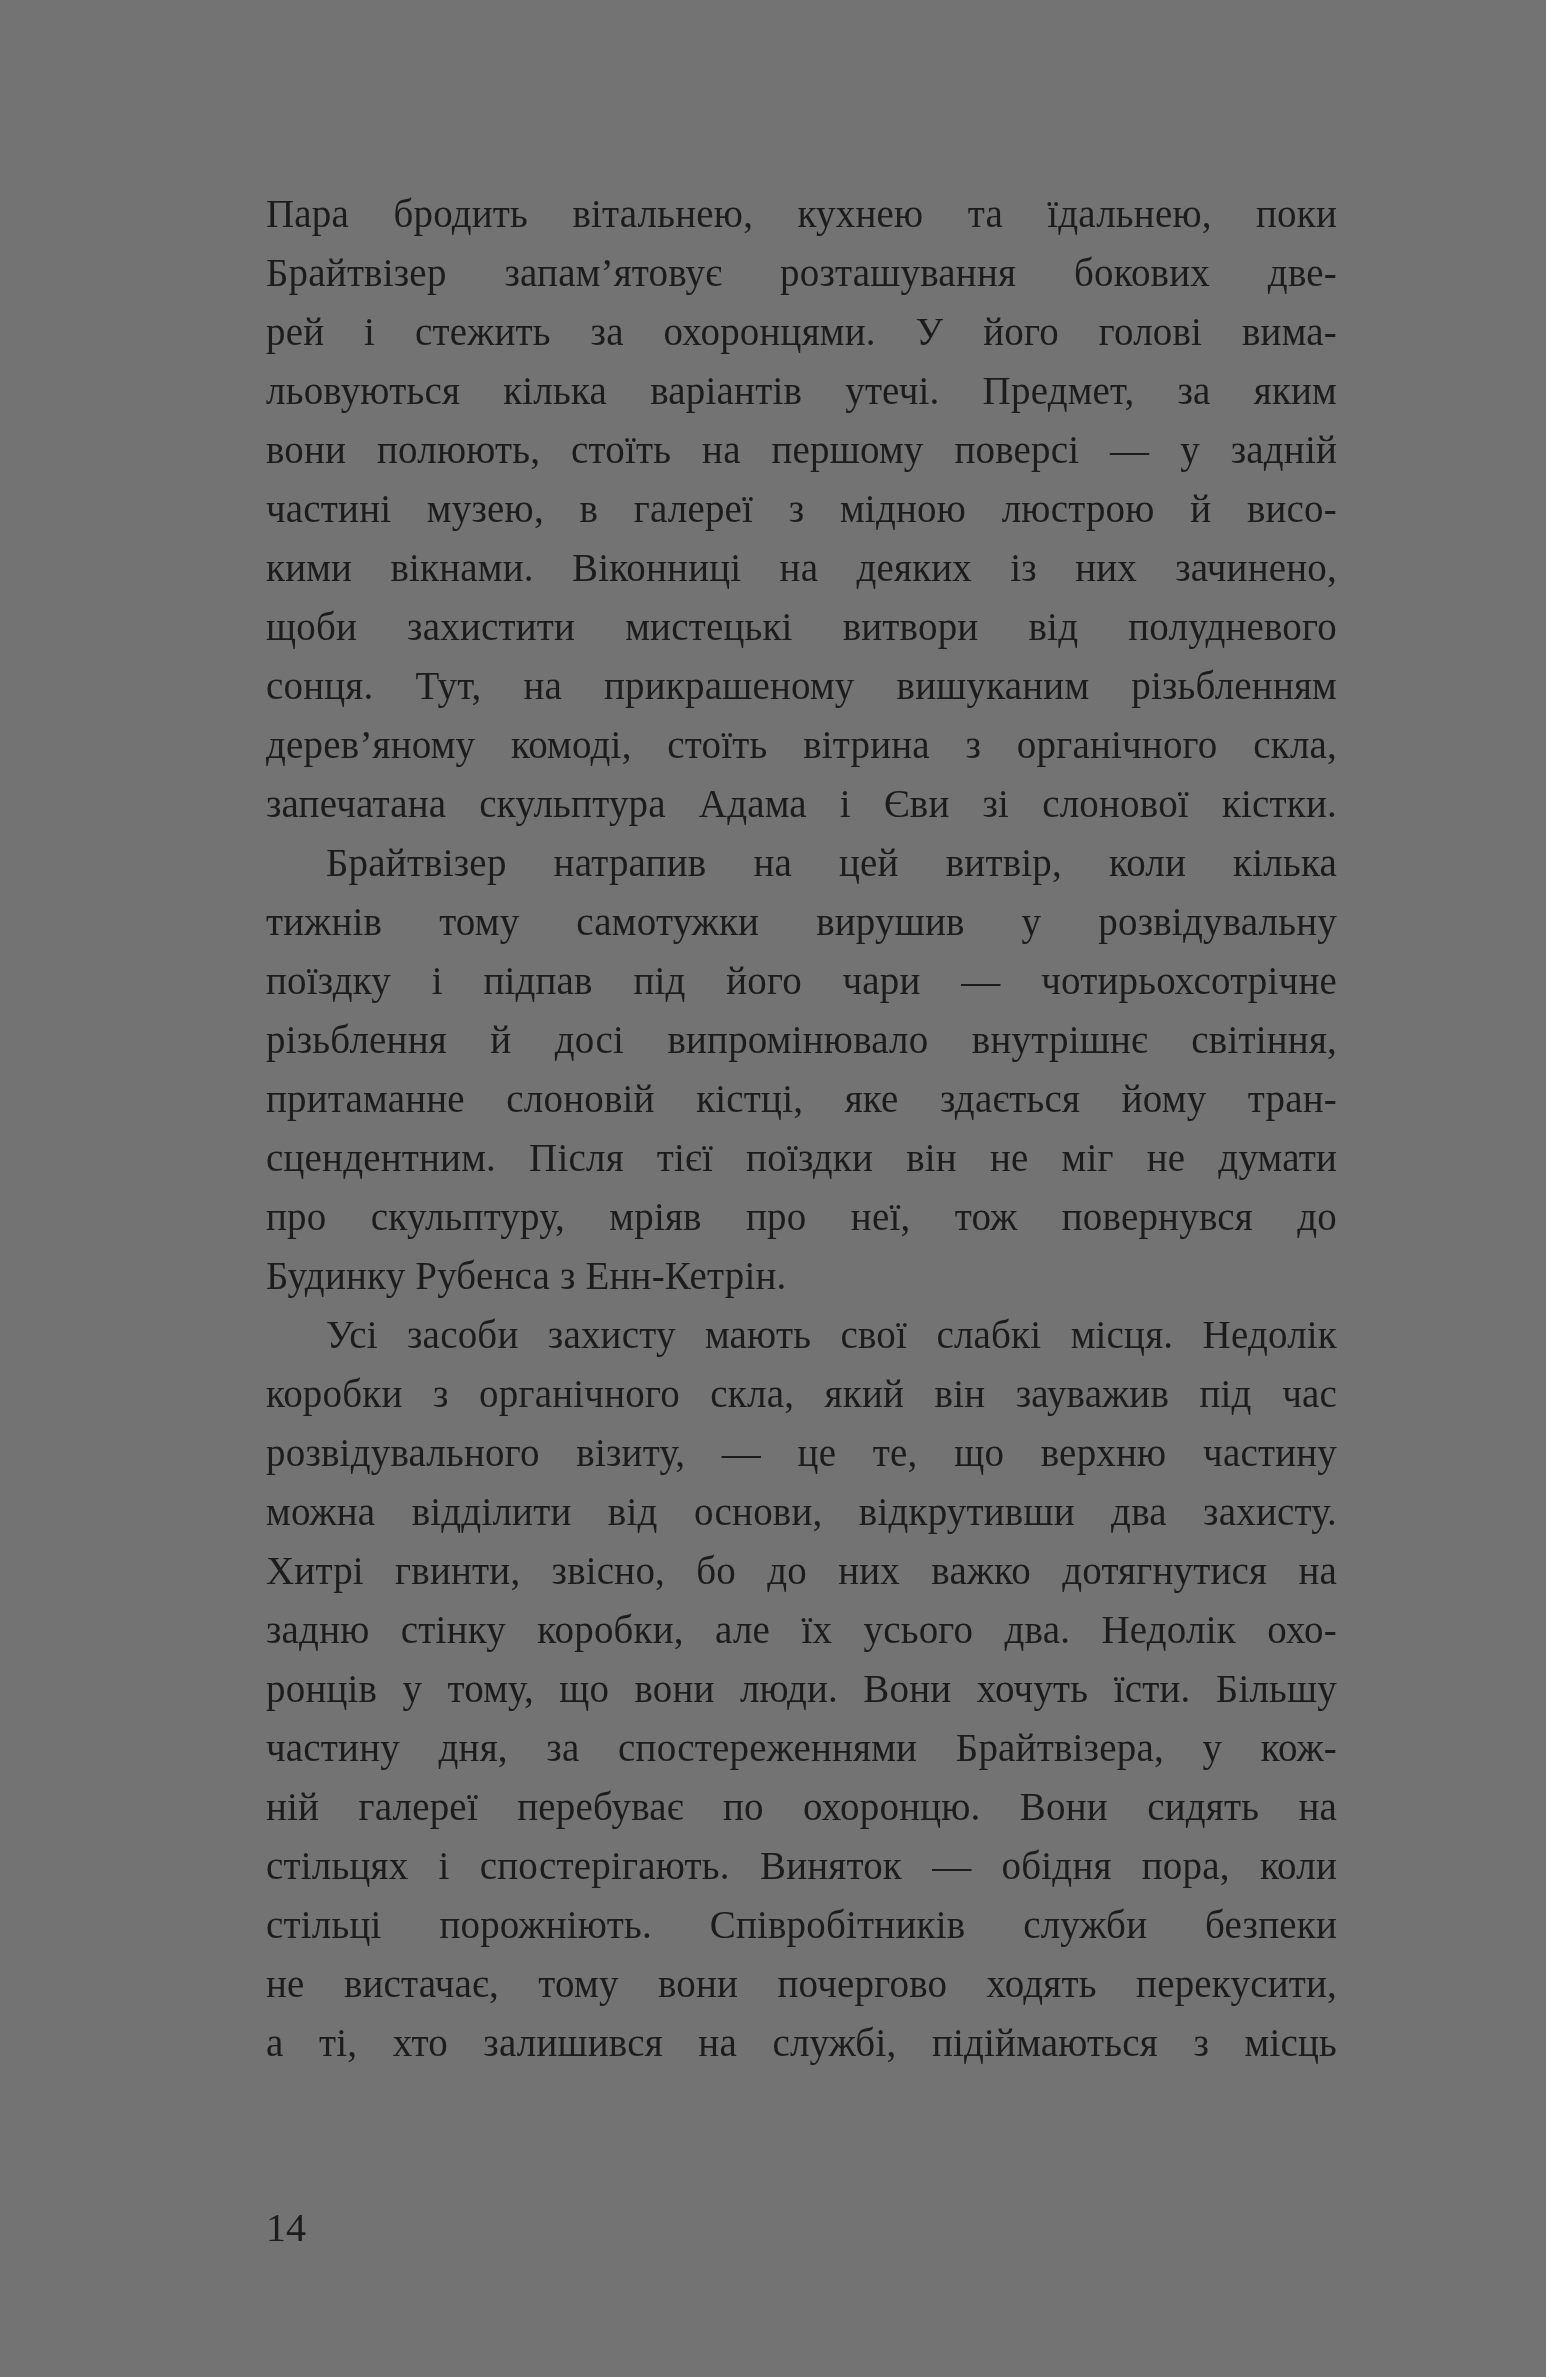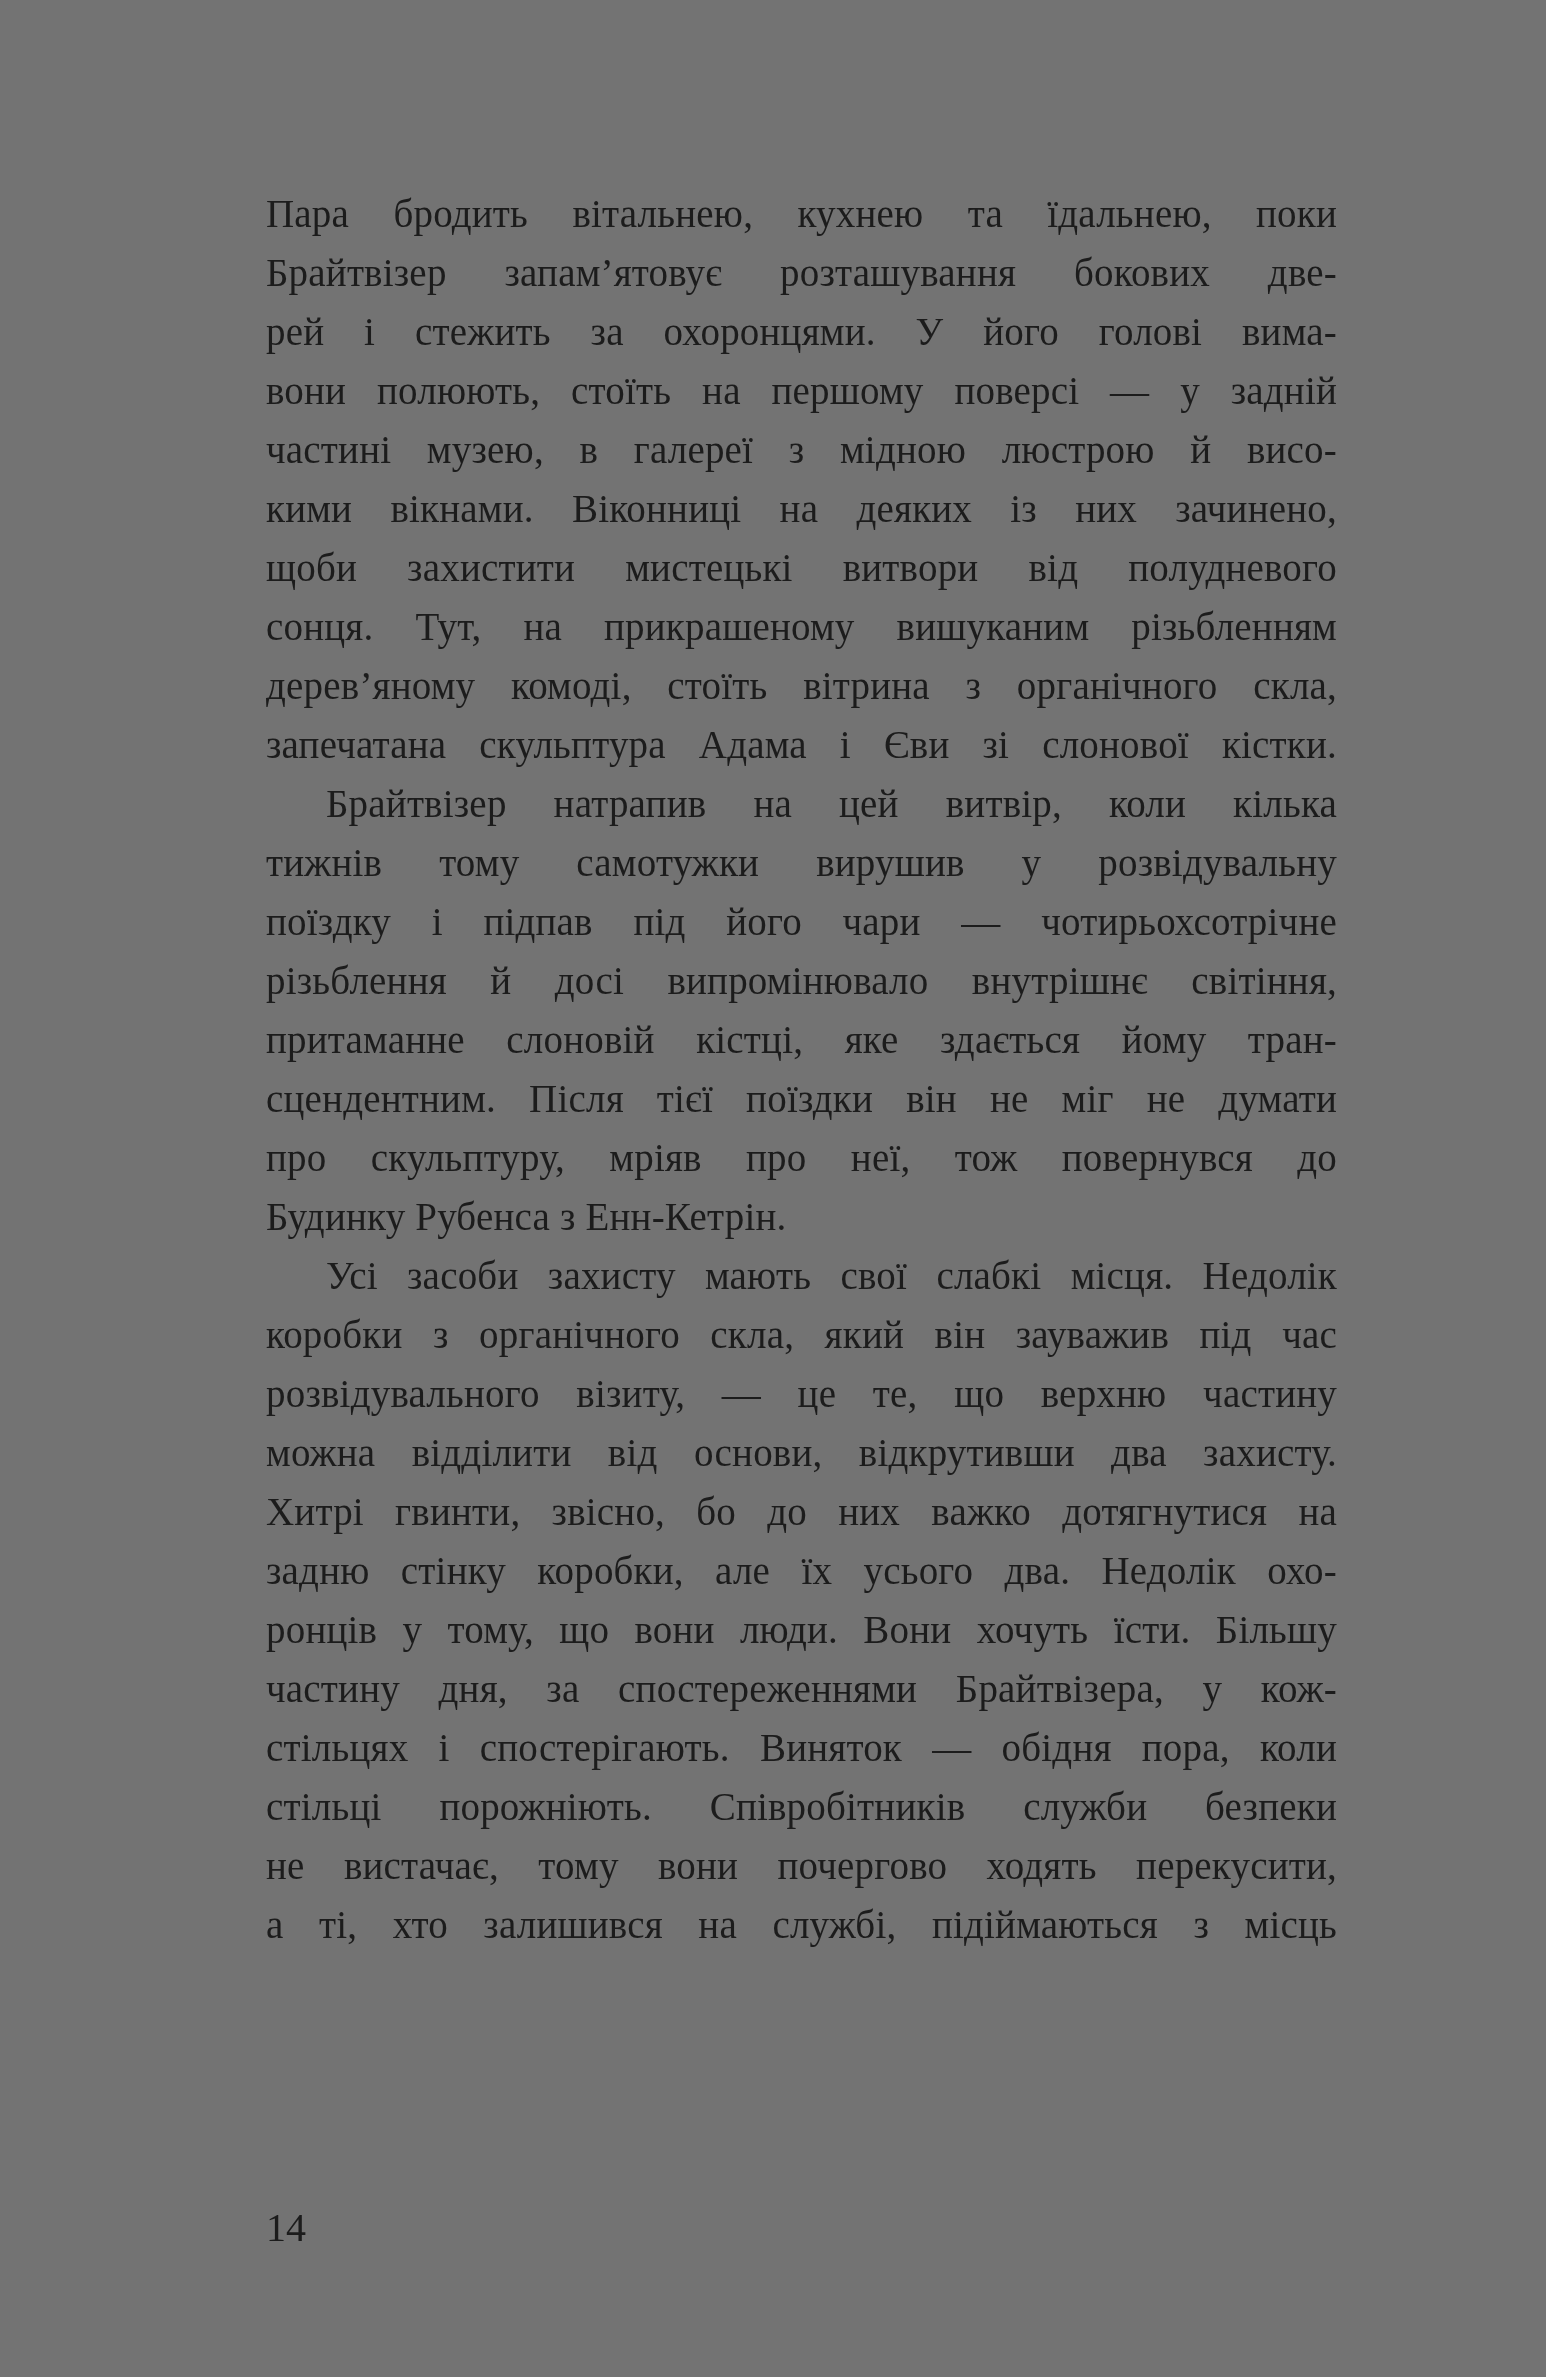--- a/index.html
+++ b/index.html
@@ -52,20 +52,21 @@
 <body>
 
 <div class="page">
 
   <div class="text-block">
 
     <div class="para">
       <div class="line">Пара бродить вітальнею, кухнею та їдальнею, поки</div>
       <div class="line">Брайтвізер запам’ятовує розташування бокових две-</div>
       <div class="line">рей і стежить за охоронцями. У його голові вима-</div>
+      <div class="line">льовуються кілька варіантів утечі. Предмет, за яким</div>
       <div class="line">вони полюють, стоїть на першому поверсі — у задній</div>
       <div class="line">частині музею, в галереї з мідною люстрою й висо-</div>
       <div class="line">кими вікнами. Віконниці на деяких із них зачинено,</div>
       <div class="line">щоби захистити мистецькі витвори від полудневого</div>
       <div class="line">сонця. Тут, на прикрашеному вишуканим різьбленням</div>
       <div class="line">дерев’яному комоді, стоїть вітрина з органічного скла,</div>
       <div class="line">запечатана скульптура Адама і Єви зі слонової кістки.</div>
     </div>
 
     <div class="para">
@@ -81,20 +82,21 @@
 
     <div class="para">
       <div class="line indent">Усі засоби захисту мають свої слабкі місця. Недолік</div>
       <div class="line">коробки з органічного скла, який він зауважив під час</div>
       <div class="line">розвідувального візиту, — це те, що верхню частину</div>
       <div class="line">можна відділити від основи, відкрутивши два захисту.</div>
       <div class="line">Хитрі гвинти, звісно, бо до них важко дотягнутися на</div>
       <div class="line">задню стінку коробки, але їх усього два. Недолік охо-</div>
       <div class="line">ронців у тому, що вони люди. Вони хочуть їсти. Більшу</div>
       <div class="line">частину дня, за спостереженнями Брайтвізера, у кож-</div>
+      <div class="line">ній галереї перебуває по охоронцю. Вони сидять на</div>
       <div class="line">стільцях і спостерігають. Виняток — обідня пора, коли</div>
       <div class="line">стільці порожніють. Співробітників служби безпеки</div>
       <div class="line">не вистачає, тому вони почергово ходять перекусити,</div>
       <div class="line">а ті, хто залишився на службі, підіймаються з місць</div>
     </div>
 
   </div>
 
   <div class="page-number">14</div>
 

